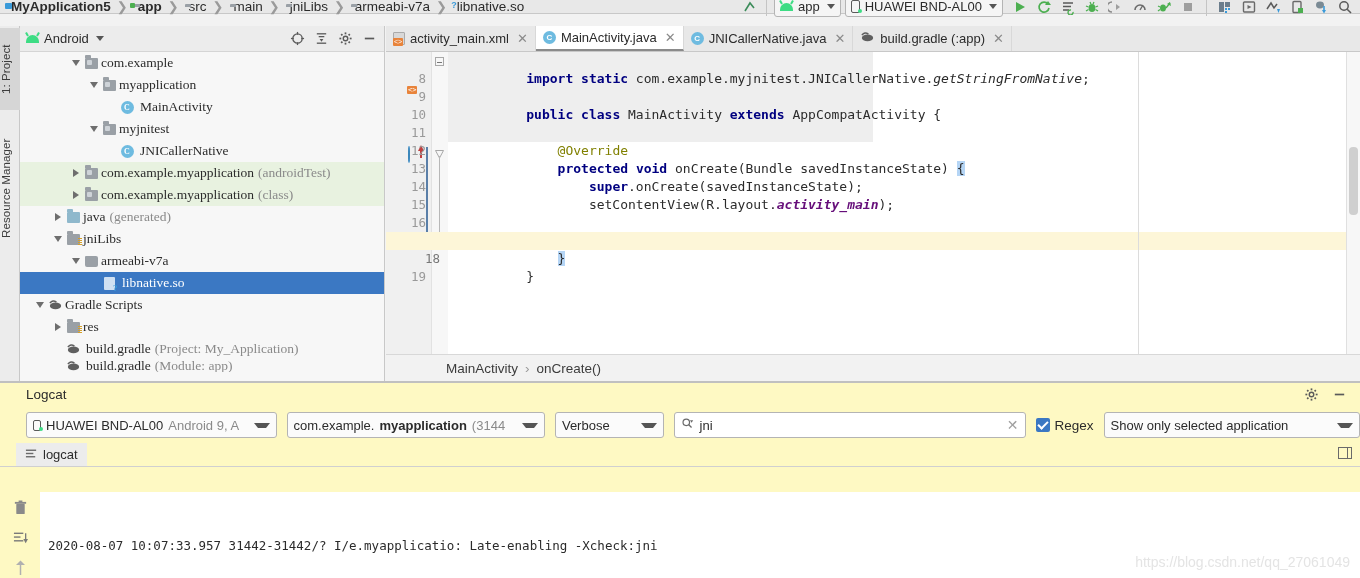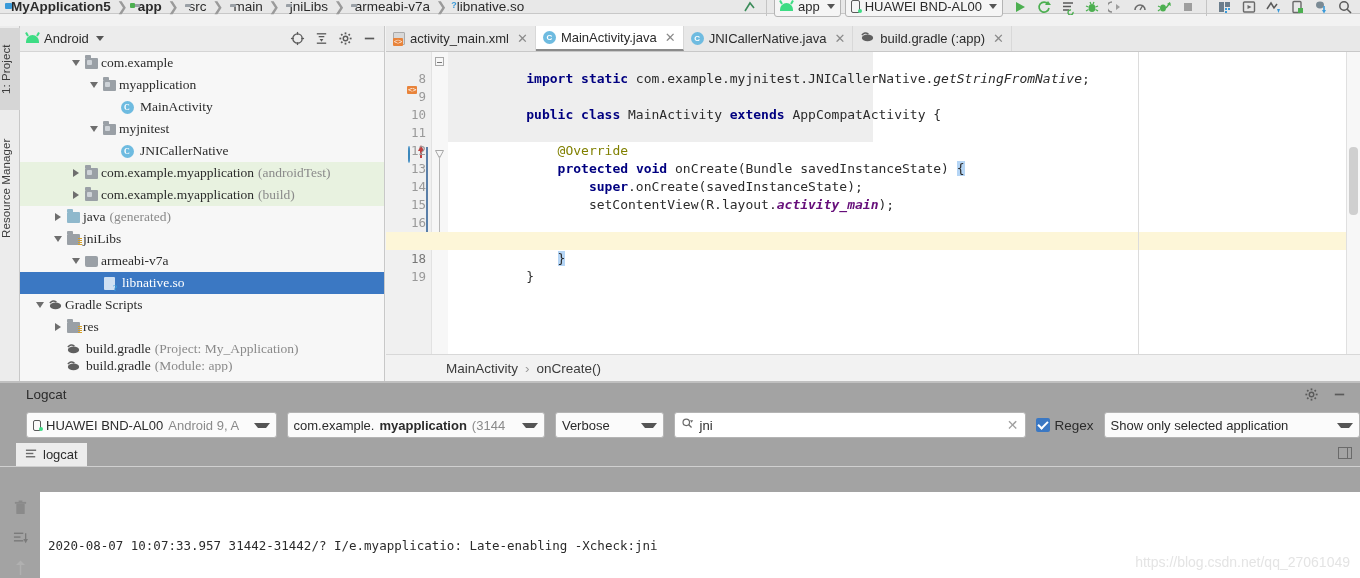--- a/index.html
+++ b/index.html
@@ -141,21 +141,21 @@
   .fold-col { position:absolute; left:46px; top:0; width:16px; height:100%; background:#f7f7f7; }
   .lines { position:absolute; left:0; top:0; right:0; bottom:0; }
   .ln {
     position:relative; height:18px; line-height:18px; white-space:pre;
     padding-left:62px;
   }
   .ln .num {
     position:absolute; left:0; width:40px; text-align:right; color:#999; font-size:12.5px;
   }
   .ln.caret { background:#fdf6d8; }
-  .ln.caret .num { color:#777; }
+  .ln.caret .num { color:#777;margin-left:14px; }
   .code-hl { position:absolute; left:62px; top:0; width:425px; height:90px; background:#eeeeee; }
 
   .kw { color:#000080; font-weight:bold; }
   .str { color:#008000; font-weight:bold; }
   .ann { color:#808000; }
   .sfield { color:#660e7a; font-style:italic; font-weight:bold; }
   .smeth { color:#2b2b2b; font-style:italic; }
   .hint { background:#e4e4e4; color:#777; font-size:11px; padding:0 2px; border-radius:2px; font-style:normal;}
   .sel-char { background:#b5d5f5; }
 
@@ -179,21 +179,21 @@
 
   .bcrumb {
     position:absolute; left:0; bottom:0; width:100%; height:27px;
     background:#f2f2f2; border-top:1px solid #d8d8d8;
     display:flex; align-items:center; padding-left:60px; gap:7px;
     font-size:13.5px; color:#3c3c3c; font-family:"Liberation Sans",sans-serif;
   }
   .bcrumb .sep { color:#9a9a9a; }
 
   
-  .logcat { position:absolute; left:0; top:381px; width:1360px; height:197px; background:#a3a3a3; border-top:1px solid #c0c0c0; }
+  .logcat { position:absolute; left:0; top:381px; width:1360px; height:197px; background:#fef9c3; border-top:1px solid #c0c0c0; }
   .lc-head { height:25px; display:flex; align-items:center; padding-left:26px; font-size:13.5px; }
   .lc-head-icons { margin-left:auto; display:flex; align-items:center; gap:6px; padding-right:10px; }
   .lc-toolbar { height:36px; display:flex; align-items:center; padding-left:26px; gap:10px; }
 
   .combo {
     height:26px; border:1px solid #b4b4b4; background:#fbfbfb; border-radius:3px;
     display:flex; align-items:center; padding:0 6px; gap:5px; font-size:13px; white-space:nowrap;
   }
   .combo .dim { color:#8a8a8a; }
   .combo .bold { font-weight:bold; }
@@ -508,21 +508,21 @@
         <span class="tdim">(androidTest)</span>
       </div>
       <div class="trow green" style="padding-left:49px">
         <span class="tarrow">
             <i class="ar-r"></i>
           </span>
         <span class="ticon">
             <span class="ic-pkg"></span>
           </span>
         <span class="tlabel">com.example.myapplication</span>
-        <span class="tdim">(build)</span>
+        <span class="tdim">(class)</span>
       </div>
       <div class="trow" style="padding-left:31px">
         <span class="tarrow">
             <i class="ar-r"></i>
           </span>
         <span class="ticon">
             <span class="ic-genjava"></span>
           </span>
         <span class="tlabel">java</span>
         <span class="tdim">(generated)</span>

